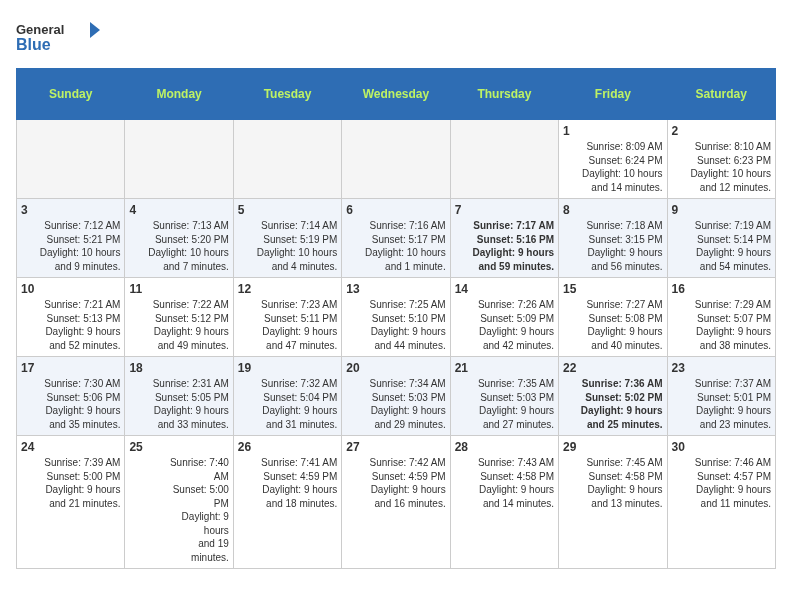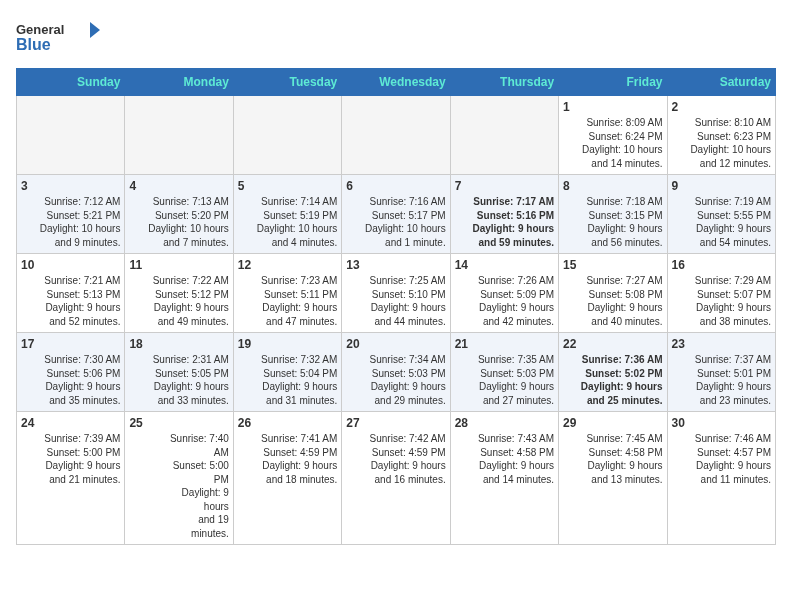--- a/index.html
+++ b/index.html
@@ -33,23 +33,23 @@
       font-size: 14px;
       color: #555;
     }
     .calendar {
       width: 100%;
       border-collapse: collapse;
       font-size: 10.5px;
     }
     .calendar th {
       background: #2e6db4;
-      color: #5eead4;
-      padding: 6px 4px;
-      text-align: right;
+      color: #bef264;
+      padding: 18px 4px;
+      text-align: center;
       font-size: 12px;
       font-weight: bold;
       border: 1px solid #2e6db4;
     }
     .calendar td {
       border: 1px solid #ccc;
       vertical-align: top;
       padding: 4px;
       width: calc(100%/7);
       min-height: 80px;
@@ -173,21 +173,21 @@
         <td>
           <div class="day-num">8</div>
           <div class="day-info" style="white-space: pre-line;">Sunrise: 7:18 AM
 Sunset: 3:15 PM
 Daylight: 9 hours
 and 56 minutes.</div>
         </td>
         <td>
           <div class="day-num">9</div>
           <div class="day-info" style="white-space: pre-line;">Sunrise: 7:19 AM
-Sunset: 5:55 PM
+Sunset: 5:14 PM
 Daylight: 9 hours
 and 54 minutes.</div>
         </td>
       </tr>
       <tr>
         <td>
           <div class="day-num">10</div>
           <div class="day-info" style="white-space: pre-line;">Sunrise: 7:21 AM
 Sunset: 5:13 PM
 Daylight: 9 hours

